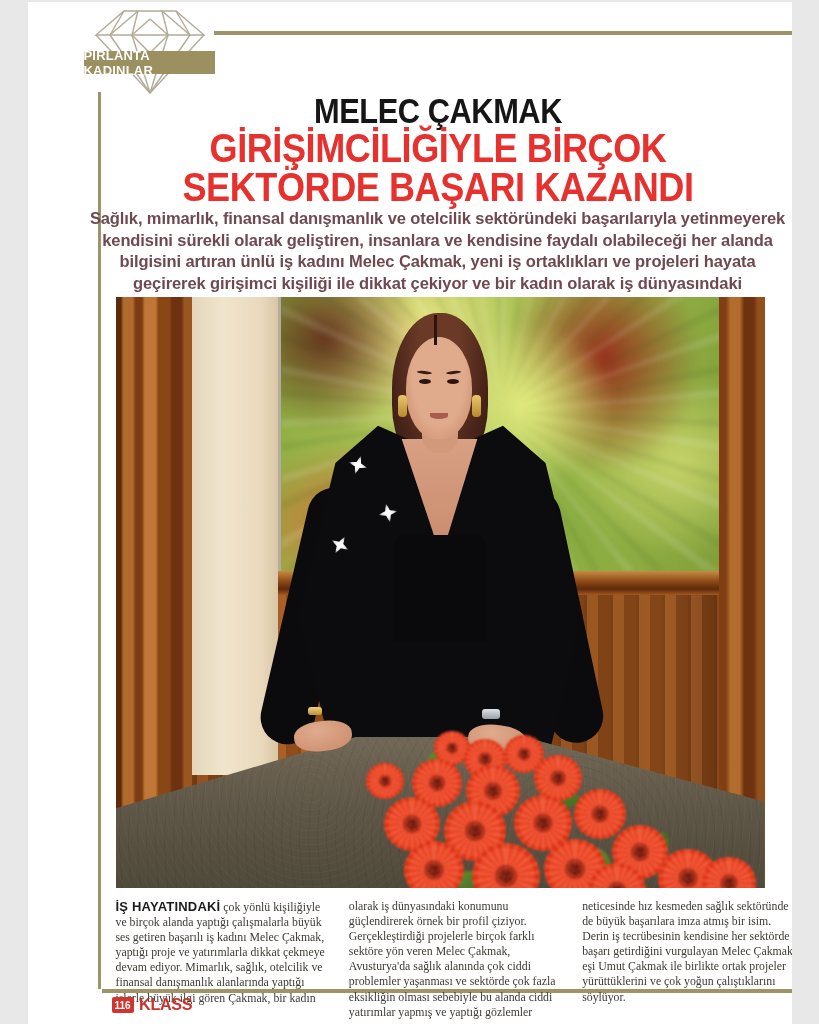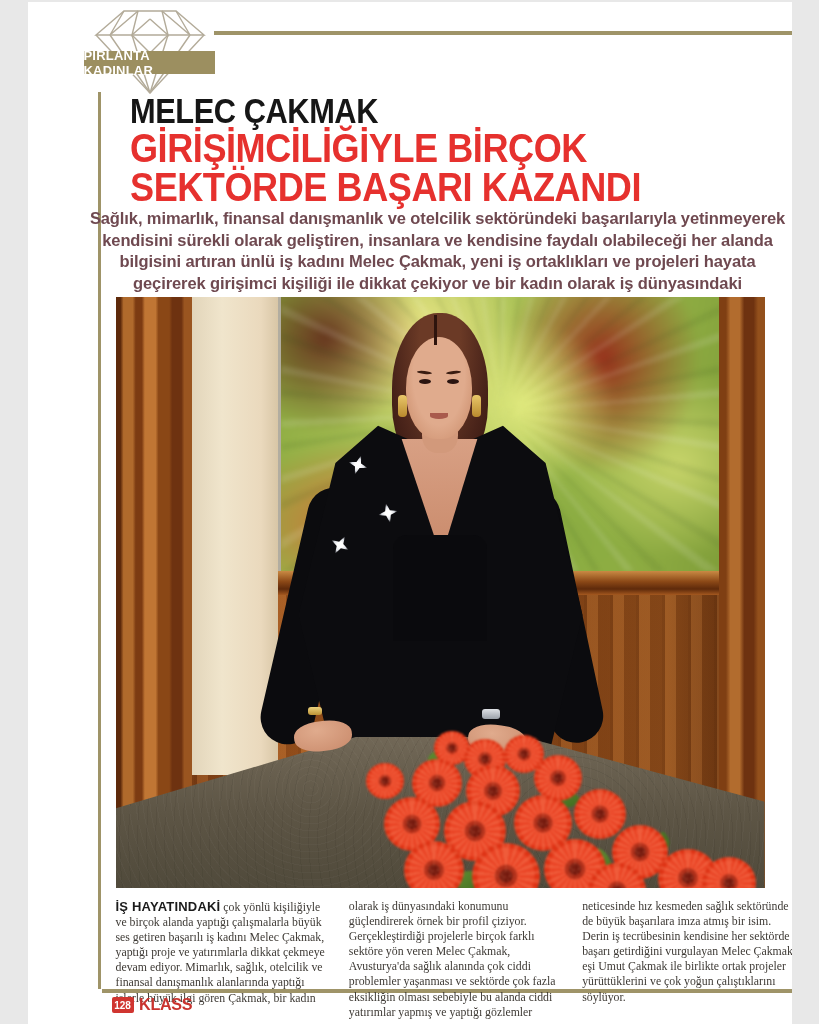--- a/index.html
+++ b/index.html
@@ -18,21 +18,21 @@
   
   .diamond-wrap { position:absolute; left:58px; top:3px; width:128px; height:92px; }
   .diamond-wrap svg { position:absolute; left:0; top:0; }
   .section-banner {
     position:absolute; left:56px; top:49px; width:131px; height:23px;
     background:#9c8f60; color:#ffffff; font-weight:bold; font-size:13px;
     display:flex; align-items:center; justify-content:center; letter-spacing:.2px;
   }
 
   
-  .title-block { position:absolute; left:60px; top:90px; width:700px; text-align:left; }
+  .title-block { position:absolute; left:60px; top:90px; width:700px; text-align:center; }
   .title-name {
     color:#161616; font-weight:bold; font-size:35px; line-height:37px;
     letter-spacing:-.5px; transform:scaleX(.88);
   }
   .title-red {
     color:#e6312e; font-weight:bold; font-size:41px; line-height:39px;
     letter-spacing:-.5px; transform:scaleX(.88);
   }
   .intro {
     position:absolute; left:62px; top:206px; width:696px; text-align:center;
@@ -239,17 +239,17 @@
       <div class="flower" style="left:586px; top:560px; width:54px; height:52px;"></div>
       <div class="flower" style="left:472px; top:566px; width:58px; height:56px;"></div>
     </div>
   </div>
 
   <div class="article">
     <span class="lead-in">İŞ HAYATINDAKİ</span><span> çok yönlü kişiliğiyle ve birçok alanda yaptığı çalışmalarla büyük ses getiren başarılı iş kadını Melec Çakmak, yaptığı proje ve yatırımlarla dikkat çekmeye devam ediyor. Mimarlık, sağlık, otelcilik ve finansal danışmanlık alanlarında yaptığı işlerle büyük ilgi gören Çakmak, bir kadın olarak iş dünyasındaki konumunu güçlendirerek örnek bir profil çiziyor. Gerçekleştirdiği projelerle birçok farklı sektöre yön veren Melec Çakmak, Avusturya'da sağlık alanında çok ciddi problemler yaşanması ve sektörde çok fazla eksikliğin olması sebebiyle bu alanda ciddi yatırımlar yapmış ve yaptığı gözlemler neticesinde hız kesmeden sağlık sektöründe de büyük başarılara imza atmış bir isim. Derin iş tecrübesinin kendisine her sektörde başarı getirdiğini vurgulayan Melec Çakmak, eşi Umut Çakmak ile birlikte ortak projeler yürüttüklerini ve çok yoğun çalıştıklarını söylüyor.</span>
   </div>
 
   <div class="page-badge">
-    <span>128</span>
+    <span>116</span>
   </div>
   <div class="magazine-logo">KLASS</div>
 
 </div>
 
 </body></html>

